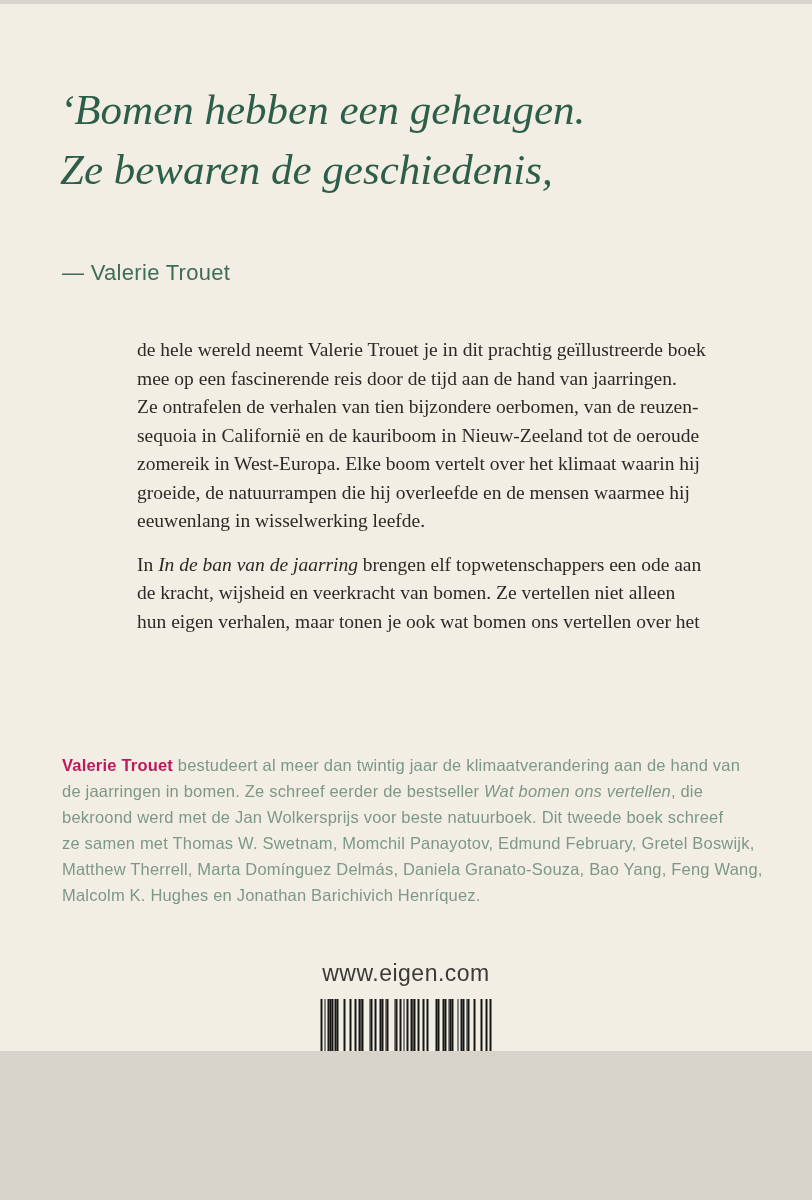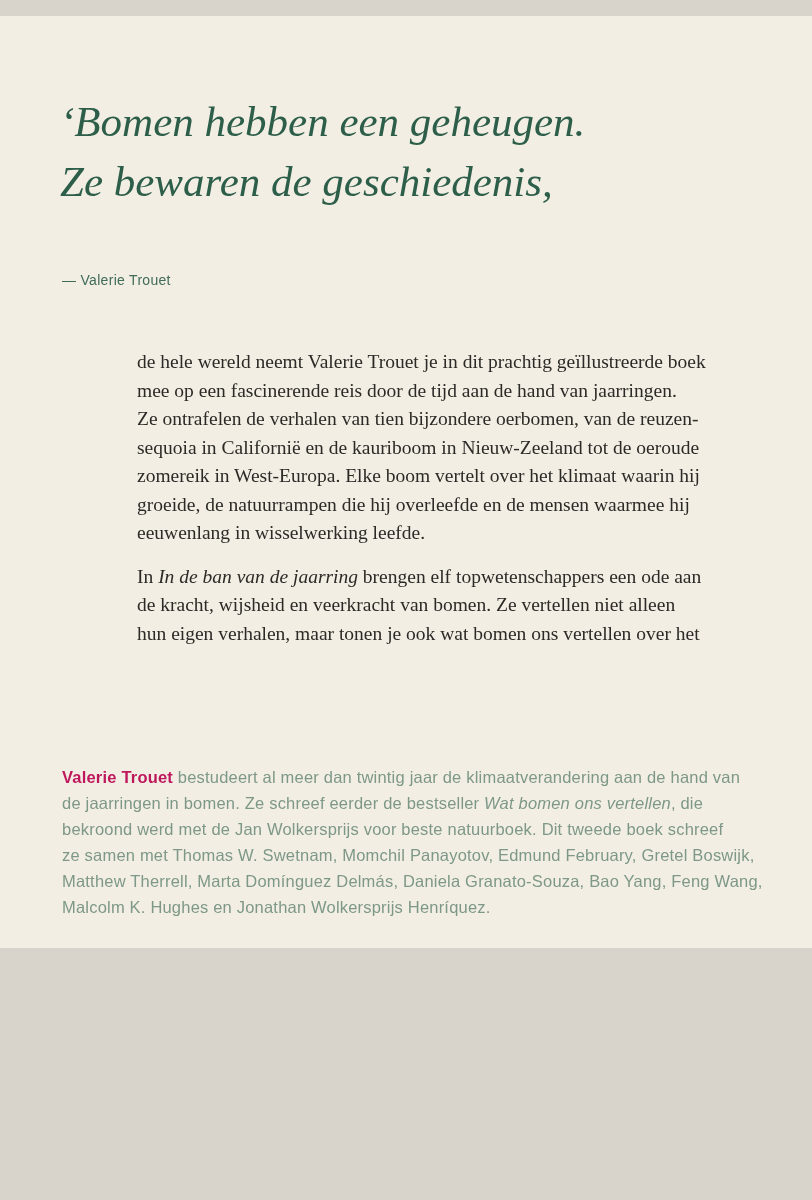--- a/index.html
+++ b/index.html
@@ -1,33 +1,33 @@
 <!DOCTYPE html>
 <html><head>
 <meta charset="utf-8">
 <style>
   html,body{margin:0;padding:0;background:#d8d4cb;}
   .page{
     position:relative;
-    width:812px;height:932px;
+    width:812px;height:1047px;
     background:#f3eee4;
     font-family:"Liberation Serif",serif;
     overflow:hidden;
-    margin:16px auto;
+    margin:4px auto;
   }
   
   .quote{
     position:absolute;left:60px;top:76px;
     font-style:italic;font-size:43px;line-height:60px;
     color:#2d5e49;
   }
   .attr{
     position:absolute;left:62px;top:256px;
     font-family:"Liberation Sans",sans-serif;
-    font-size:14px;color:#3f6b57;letter-spacing:0.3px;
+    font-size:22px;color:#3f6b57;letter-spacing:0.3px;
   }
   
   .synopsis{
     position:absolute;left:137px;top:332px;
     font-size:19.5px;line-height:28.5px;
     color:#2c2a26;white-space:nowrap;
   }
   .synopsis .para2{margin-top:15px;}
   .synopsis .i{font-style:italic;}
   
@@ -93,21 +93,21 @@
         <div><span>hun eigen verhalen, maar tonen je ook wat bomen ons vertellen over het</span></div>
       </div>
   </div>
 
   <div class="bio">
       <div><span class="b">Valerie Trouet</span><span> bestudeert al meer dan twintig jaar de klimaatverandering aan de hand van</span></div>
       <div><span>de jaarringen in bomen. Ze schreef eerder de bestseller </span><span class="i">Wat bomen ons vertellen</span><span>, die</span></div>
       <div><span>bekroond werd met de Jan Wolkersprijs voor beste natuurboek. Dit tweede boek schreef</span></div>
       <div><span>ze samen met Thomas W. Swetnam, Momchil Panayotov, Edmund February, Gretel Boswijk,</span></div>
       <div><span>Matthew Therrell, Marta Domínguez Delmás, Daniela Granato-Souza, Bao Yang, Feng Wang,</span></div>
-      <div><span>Malcolm K. Hughes en Jonathan Wolkersprijs Henríquez.</span></div>
+      <div><span>Malcolm K. Hughes en Jonathan Barichivich Henríquez.</span></div>
     </div>
 
   <div class="website">www.eigen.com</div>
 
   <div class="barcode">
     <div class="bars">
         <div class="module bar guard"></div>
         <div class="module guard"></div>
         <div class="module bar guard"></div>
         <div class="module"></div>

